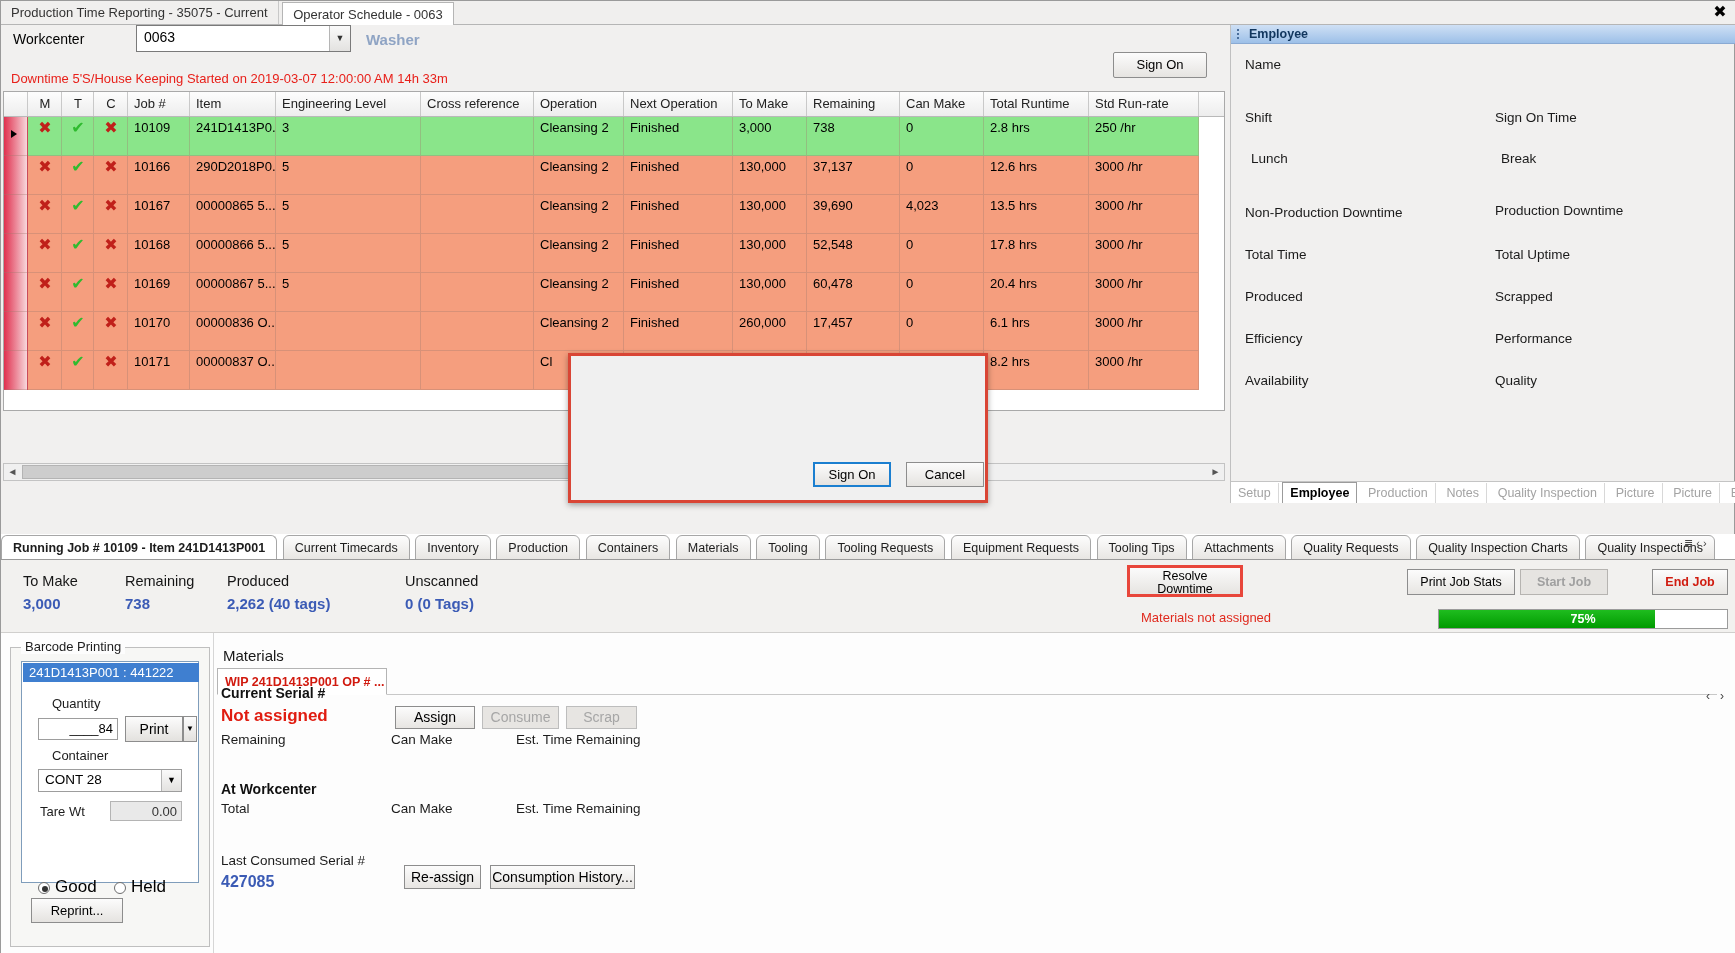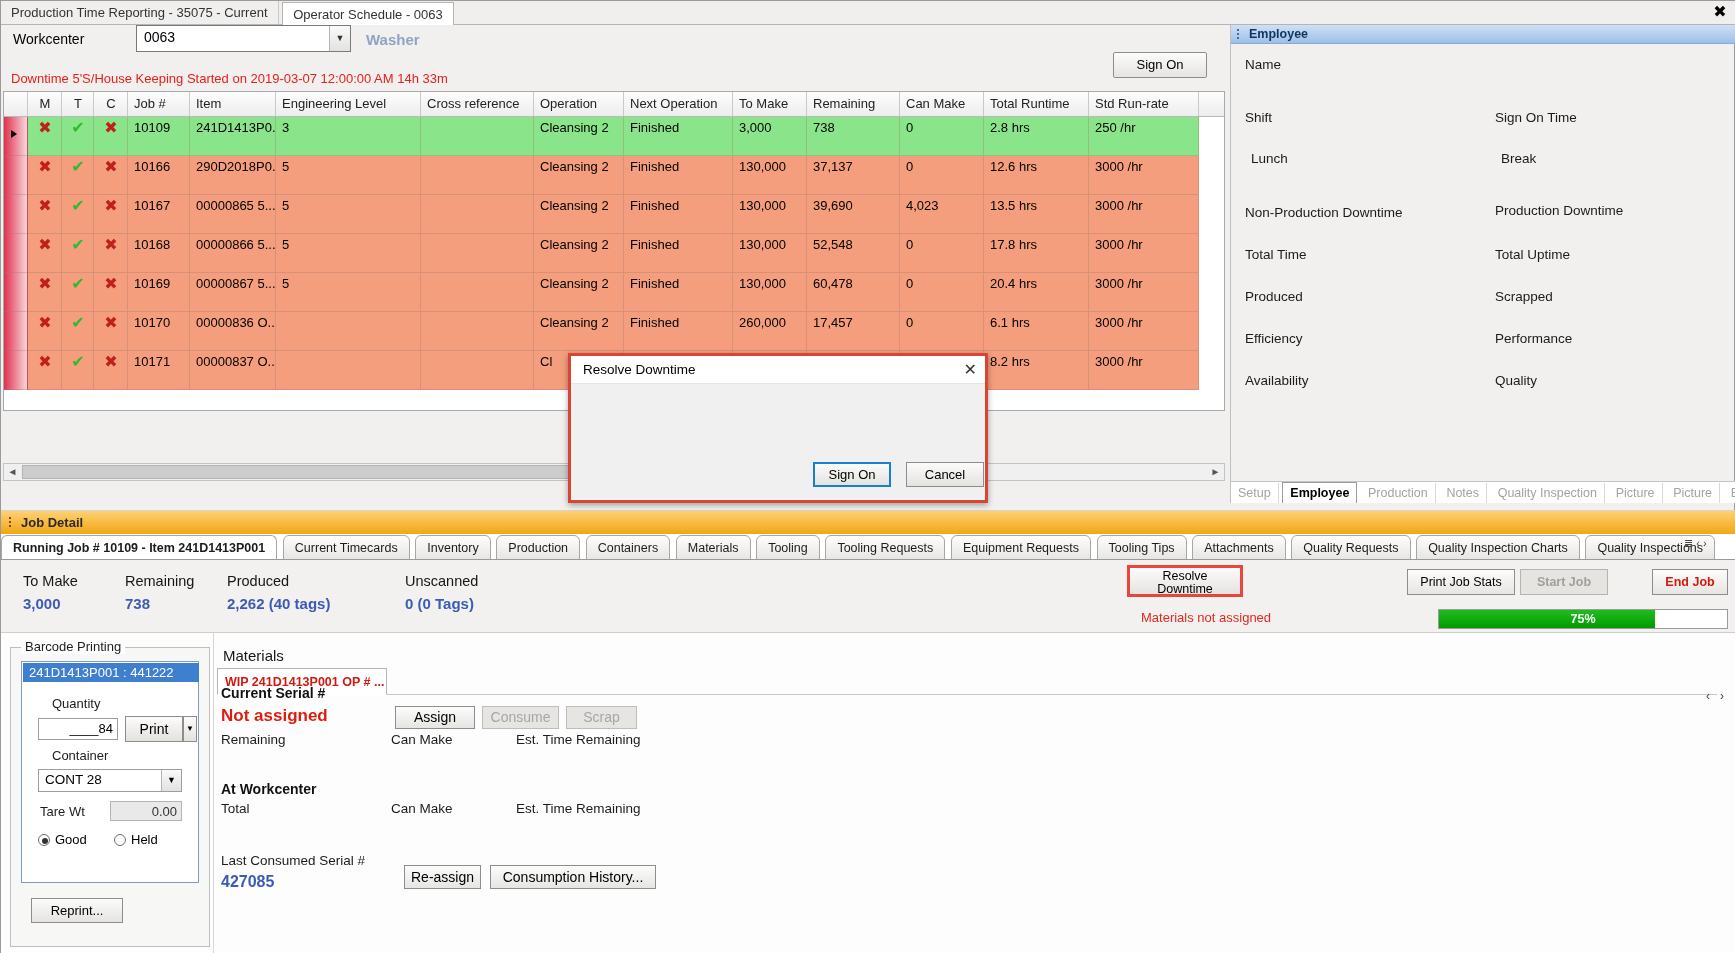--- a/index.html
+++ b/index.html
@@ -328,21 +328,21 @@
     position:absolute; right:0; top:0; width:20px; height:21px;
     background:linear-gradient(#fafafa,#e3e2e0);
     border-left:1px solid #b5b5b5;
     text-align:center; line-height:20px; font-size:9px;
   }
   .tare-input {
     position:absolute; left:88px; top:139px; width:72px; height:20px;
     background:#e9e9e9; border:1px solid #b4b4b4;
     font-size:13px; text-align:right; padding:2px 4px 0 0; color:#333;
   }
-  .radio { position:absolute; font-size:13px; }
+  .radio { position:absolute; font-size:17px;margin-top:45px; }
   .radio .dot {
     display:inline-block; width:12px; height:12px; border-radius:50%;
     border:1px solid #6d6d6d; background:#fff;
     vertical-align:-2px; margin-right:5px; position:relative;
   }
   .radio.on .dot::after {
     content:""; position:absolute; left:3px; top:3px;
     width:6px; height:6px; border-radius:50%; background:#333;
   }
   .reprint-btn {
@@ -596,32 +596,24 @@
       <span class="etab">Production</span>
       <span class="etab">Notes</span>
       <span class="etab">Quality Inspection</span>
       <span class="etab">Picture</span>
       <span class="etab">Picture</span>
       <span class="etab">Equipment</span>
     </div>
   </div>
 
   <div class="modal">
-    <div class="modal-title">
-      <span>Resolve Downtime</span>
-      <span class="modal-x">✕</span>
-    </div>
     <div class="modal-btn primary">Sign On</div>
     <div class="modal-btn cancel">Cancel</div>
   </div>
 
-  <div class="jobdetail-bar">
-    <span class="grip-dark"></span>
-    <span>Job Detail</span>
-  </div>
 
   <div class="jobtabs">
     <span class="jtab active">Running Job # 10109 - Item 241D1413P001</span>
     <span class="jtab">Current Timecards</span>
     <span class="jtab">Inventory</span>
     <span class="jtab">Production</span>
     <span class="jtab">Containers</span>
     <span class="jtab">Materials</span>
     <span class="jtab">Tooling</span>
     <span class="jtab">Tooling Requests</span>
@@ -716,16 +708,16 @@
 
     <div class="mat-h" style="left:220px; top:148px;">At Workcenter</div>
     <div class="mat-t" style="left:220px; top:168px;">Total</div>
     <div class="mat-t" style="left:390px; top:168px;">Can Make</div>
     <div class="mat-t" style="left:515px; top:168px;">Est. Time Remaining</div>
 
     <div class="mat-t" style="left:220px; top:220px;">Last Consumed Serial #</div>
     <div class="lastserial" style="top:240px;">427085</div>
 
     <div class="mbtn" style="left:403px; top:232px; width:77px; height:24px; line-height:22px;">Re-assign</div>
-    <div class="mbtn" style="left:489px; top:232px; width:166px; height:24px; line-height:22px;">Consumption History...</div>
+    <div class="mbtn" style="left:489px; top:232px; width:145px; height:24px; line-height:22px;">Consumption History...</div>
   </div>
 
 </div>
 
 </body></html>

